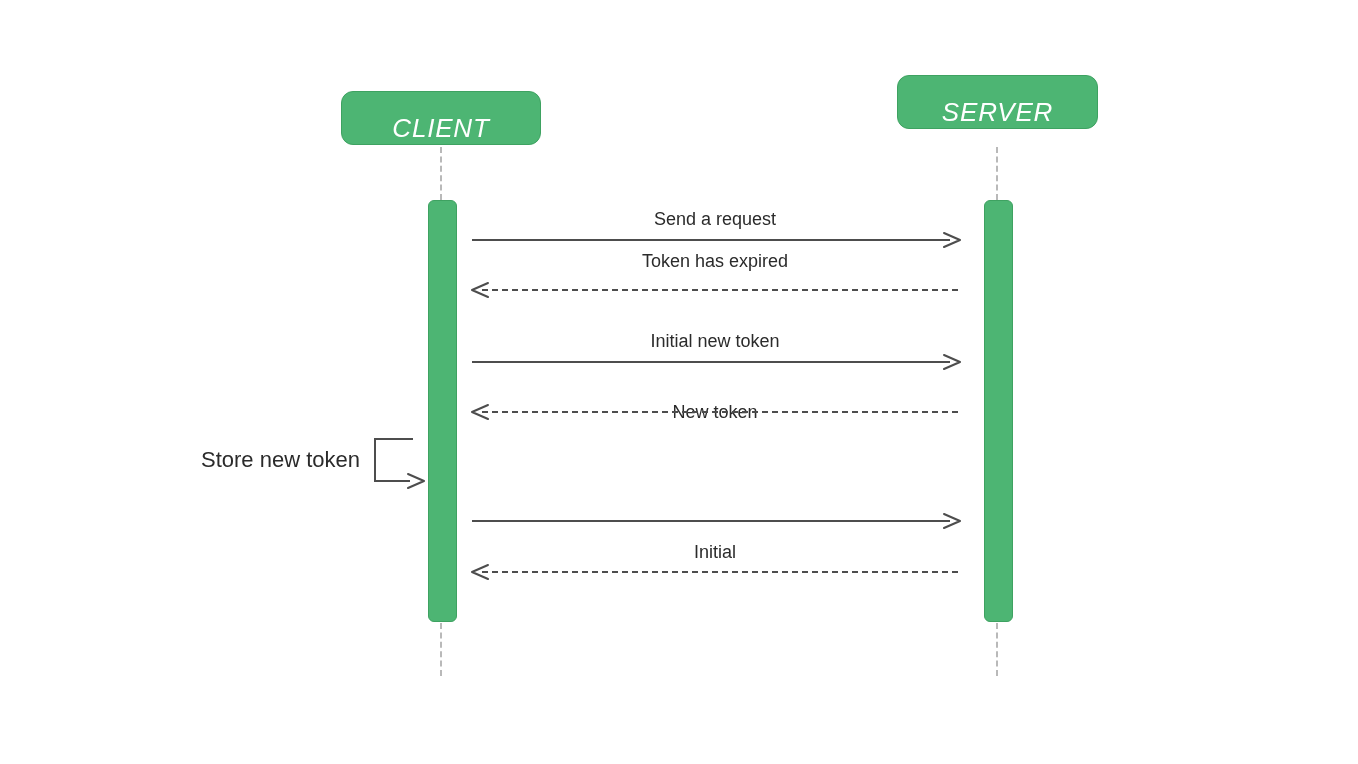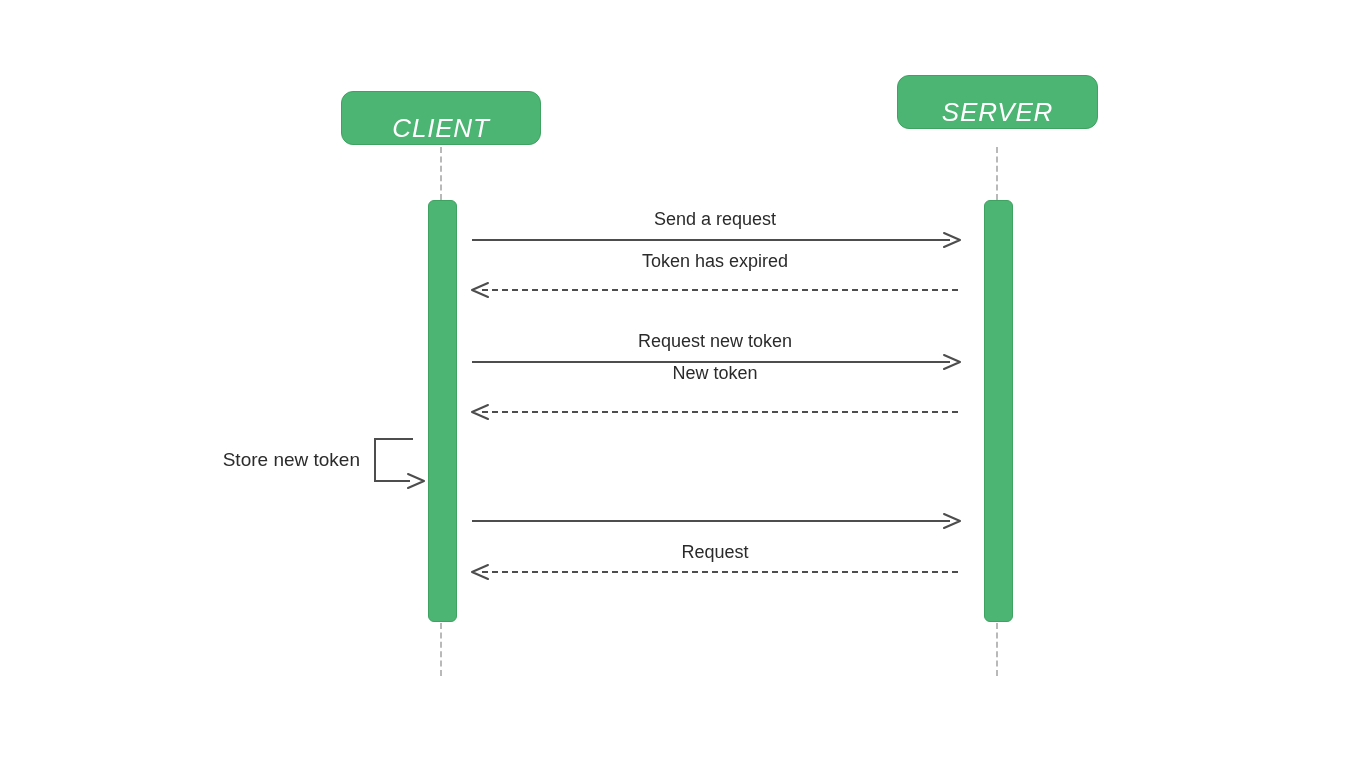--- a/index.html
+++ b/index.html
@@ -58,21 +58,21 @@
     height:0;
   }
   .msg-line.solid{border-top:2px solid var(--arrow);}
   .msg-line.dashed{border-top:2px dashed var(--arrow);}
   .arrowhead{position:absolute;}
   .arrowhead svg{display:block;}
   .self-label{
     position:absolute;
     left:158px;width:202px;
     text-align:right;
-    font-size:19px;
+    font-size:22px;
     line-height:26px;
     color:var(--label-text);
     white-space:nowrap;
   }
   .self-seg{position:absolute;}
   .self-seg.h{border-top:2px solid var(--arrow);height:0;}
   .self-seg.v{border-left:2px solid var(--arrow);width:0;}
 </style>
 </head>
 <body>
@@ -103,29 +103,29 @@
   </div>
 
   <div class="msg-label" style="top:248px">Token has expired</div>
   <div class="msg-line dashed" style="left:482px;top:289px;width:476px"></div>
   <div class="arrowhead" style="left:470px;top:281px">
     <svg width="22" height="18" viewBox="0 0 22 18">
       <polyline points="18,2 2,9 18,16" fill="none" stroke="#4d4d4d" stroke-width="2" stroke-linecap="round" stroke-linejoin="round"></polyline>
     </svg>
   </div>
 
-  <div class="msg-label" style="top:328px">Request new token</div>
+  <div class="msg-label" style="top:328px">Initial new token</div>
   <div class="msg-line solid" style="left:472px;top:361px;width:478px"></div>
   <div class="arrowhead" style="left:940px;top:353px">
     <svg width="22" height="18" viewBox="0 0 22 18">
       <polyline points="4,2 20,9 4,16" fill="none" stroke="#4d4d4d" stroke-width="2" stroke-linecap="round" stroke-linejoin="round"></polyline>
     </svg>
   </div>
 
-  <div class="msg-label" style="top:360px">New token</div>
+  <div class="msg-label" style="top:399px">New token</div>
   <div class="msg-line dashed" style="left:482px;top:411px;width:476px"></div>
   <div class="arrowhead" style="left:470px;top:403px">
     <svg width="22" height="18" viewBox="0 0 22 18">
       <polyline points="18,2 2,9 18,16" fill="none" stroke="#4d4d4d" stroke-width="2" stroke-linecap="round" stroke-linejoin="round"></polyline>
     </svg>
   </div>
 
   <div class="self-label" style="top:447px">Store new token</div>
   <div class="self-seg h" style="left:374px;top:438px;width:39px"></div>
   <div class="self-seg v" style="left:374px;top:438px;height:44px"></div>
@@ -136,21 +136,21 @@
     </svg>
   </div>
 
   <div class="msg-line solid" style="left:472px;top:520px;width:478px"></div>
   <div class="arrowhead" style="left:940px;top:512px">
     <svg width="22" height="18" viewBox="0 0 22 18">
       <polyline points="4,2 20,9 4,16" fill="none" stroke="#4d4d4d" stroke-width="2" stroke-linecap="round" stroke-linejoin="round"></polyline>
     </svg>
   </div>
 
-  <div class="msg-label" style="top:539px">Request</div>
+  <div class="msg-label" style="top:539px">Initial</div>
   <div class="msg-line dashed" style="left:482px;top:571px;width:476px"></div>
   <div class="arrowhead" style="left:470px;top:563px">
     <svg width="22" height="18" viewBox="0 0 22 18">
       <polyline points="18,2 2,9 18,16" fill="none" stroke="#4d4d4d" stroke-width="2" stroke-linecap="round" stroke-linejoin="round"></polyline>
     </svg>
   </div>
 
 </div>
 
 </body></html>

